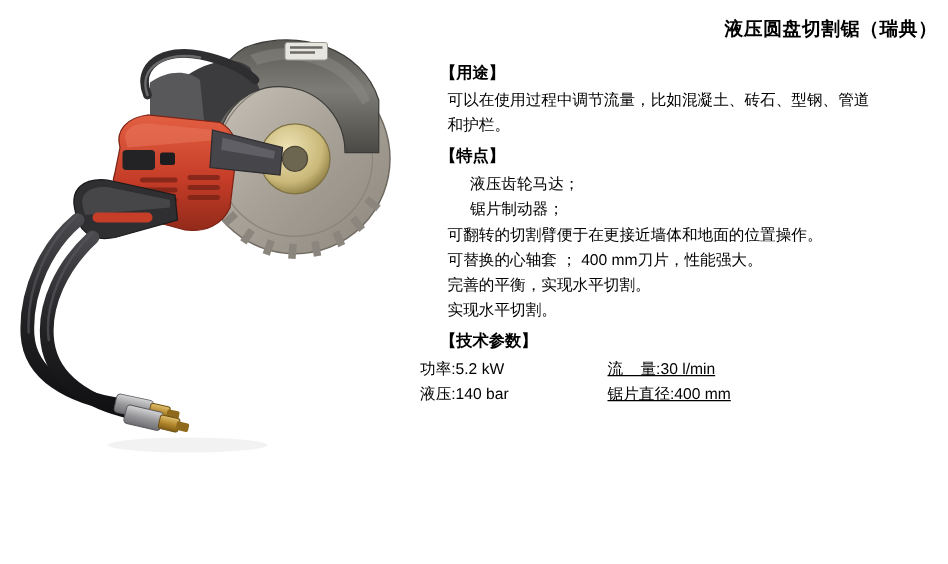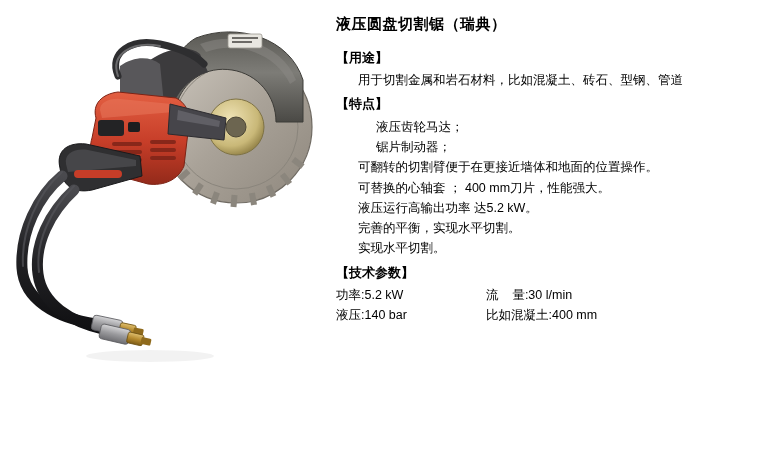--- a/index.html
+++ b/index.html
@@ -37,26 +37,27 @@
     left: 336px;
     top: 14px;
     width: 414px;
   }
   .doc-title {
     font-size: 15px;
     font-weight: bold;
     letter-spacing: 0.5px;
     margin: 0 0 14px 0;
     line-height: 1.3;
+    text-align: right;
   }
   .section { margin-bottom: 4px; }
   .section-head {
     font-size: 13px;
     font-weight: bold;
-    margin: 0 0 3px 0;
+    margin: 0 0 3px 16px;
     line-height: 1.5;
   }
   .body-line {
     font-size: 12.5px;
     line-height: 1.62;
     margin: 0;
     padding-left: 12px;
   }
   .body-line.indent-more { padding-left: 40px; }
   .body-line.indent-mid  { padding-left: 22px; }
@@ -68,21 +69,21 @@
     border-collapse: collapse;
   }
   .spec-table td {
     font-size: 12.5px;
     line-height: 1.62;
     padding: 0;
     white-space: pre;
     vertical-align: top;
   }
   .spec-col-left  { width: 150px; }
-  .spec-col-right { width: 180px; }
+  .spec-col-right { width: 180px; text-decoration: underline; }
 </style>
 </head>
 <body>
 
 <div class="page">
 
   <div class="photo-area">
     <svg class="photo-svg" width="330" height="451" viewBox="0 0 330 451" xmlns="http://www.w3.org/2000/svg">
       <defs>
         <linearGradient id="bladeGrad" x1="0%" y1="0%" x2="100%" y2="100%">
@@ -214,44 +215,44 @@
       <ellipse cx="150" cy="356" rx="64" ry="6" fill="#000000" opacity="0.05"></ellipse>
     </svg>
   </div>
 
   <div class="text-col">
 
     <h1 class="doc-title">液压圆盘切割锯（瑞典）</h1>
 
     <div class="section">
       <p class="section-head">【用途】</p>
-      <p class="body-line indent-mid">用于切割金属和岩石材料，比如混凝土、砖石、型钢、管道</p>
+      <p class="body-line indent-mid">可以在使用过程中调节流量，比如混凝土、砖石、型钢、管道</p>
+      <p class="body-line indent-mid">和护栏。</p>
     </div>
 
     <div class="section">
       <p class="section-head">【特点】</p>
       <p class="body-line indent-more">液压齿轮马达；</p>
       <p class="body-line indent-more">锯片制动器；</p>
       <p class="body-line indent-mid">可翻转的切割臂便于在更接近墙体和地面的位置操作。</p>
       <p class="body-line indent-mid">可替换的心轴套 ；  400 mm刀片，性能强大。</p>
-      <p class="body-line indent-mid">液压运行高输出功率 达5.2 kW。</p>
       <p class="body-line indent-mid">完善的平衡，实现水平切割。</p>
       <p class="body-line indent-mid">实现水平切割。</p>
     </div>
 
     <div class="section">
       <p class="section-head">【技术参数】</p>
       <table class="spec-table">
         <tbody>
           <tr>
             <td class="spec-col-left">功率:5.2 kW</td>
             <td class="spec-col-right">流    量:30 l/min</td>
           </tr>
           <tr>
             <td class="spec-col-left">液压:140 bar</td>
-            <td class="spec-col-right">比如混凝土:400 mm</td>
+            <td class="spec-col-right">锯片直径:400 mm</td>
           </tr>
         </tbody>
       </table>
     </div>
 
   </div>
 </div>
 
 </body></html>

